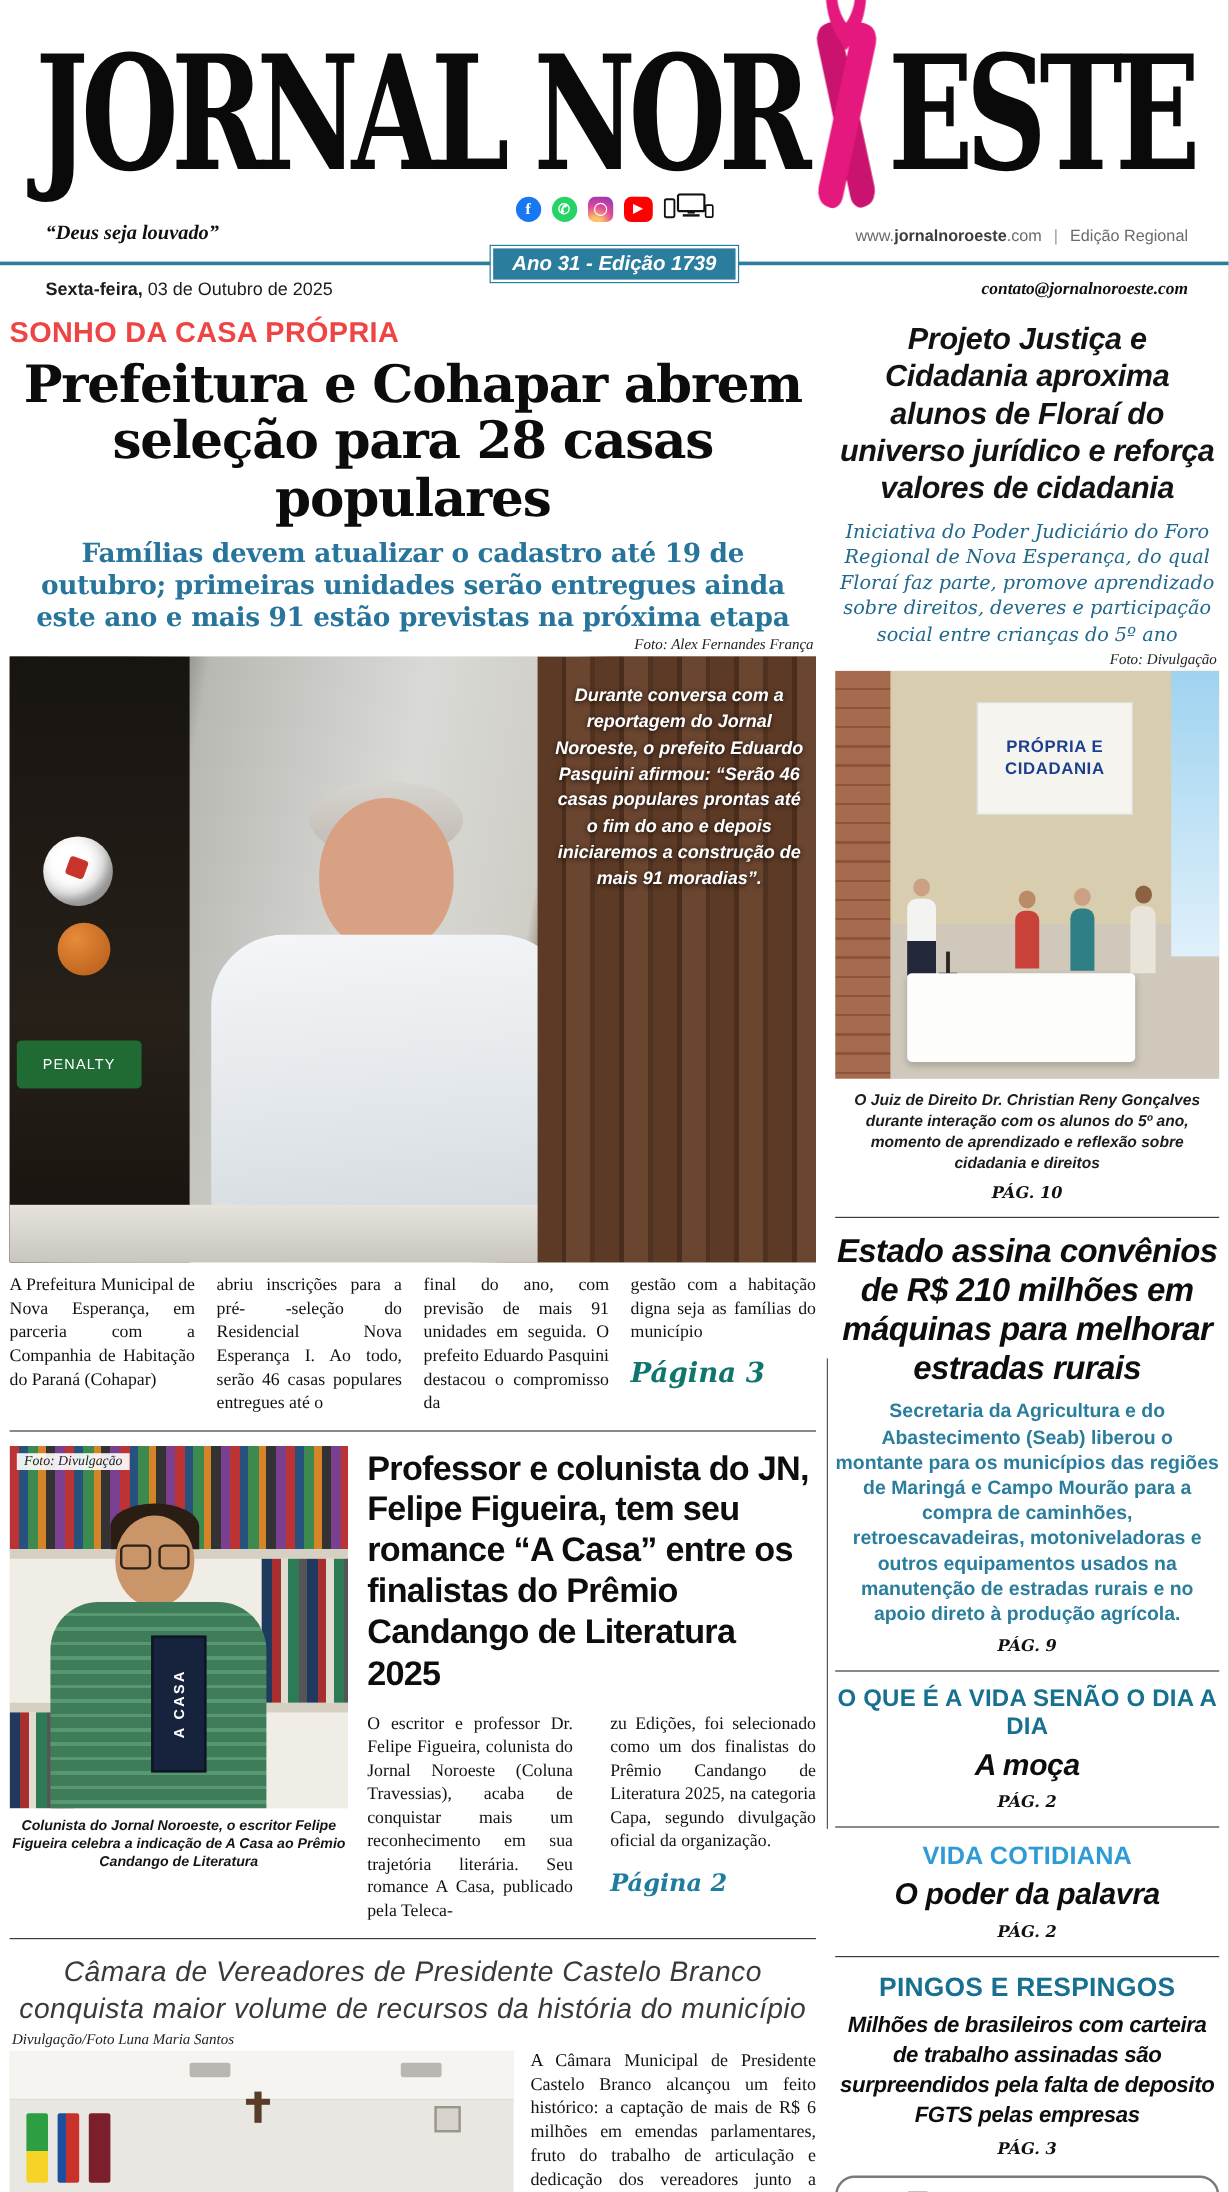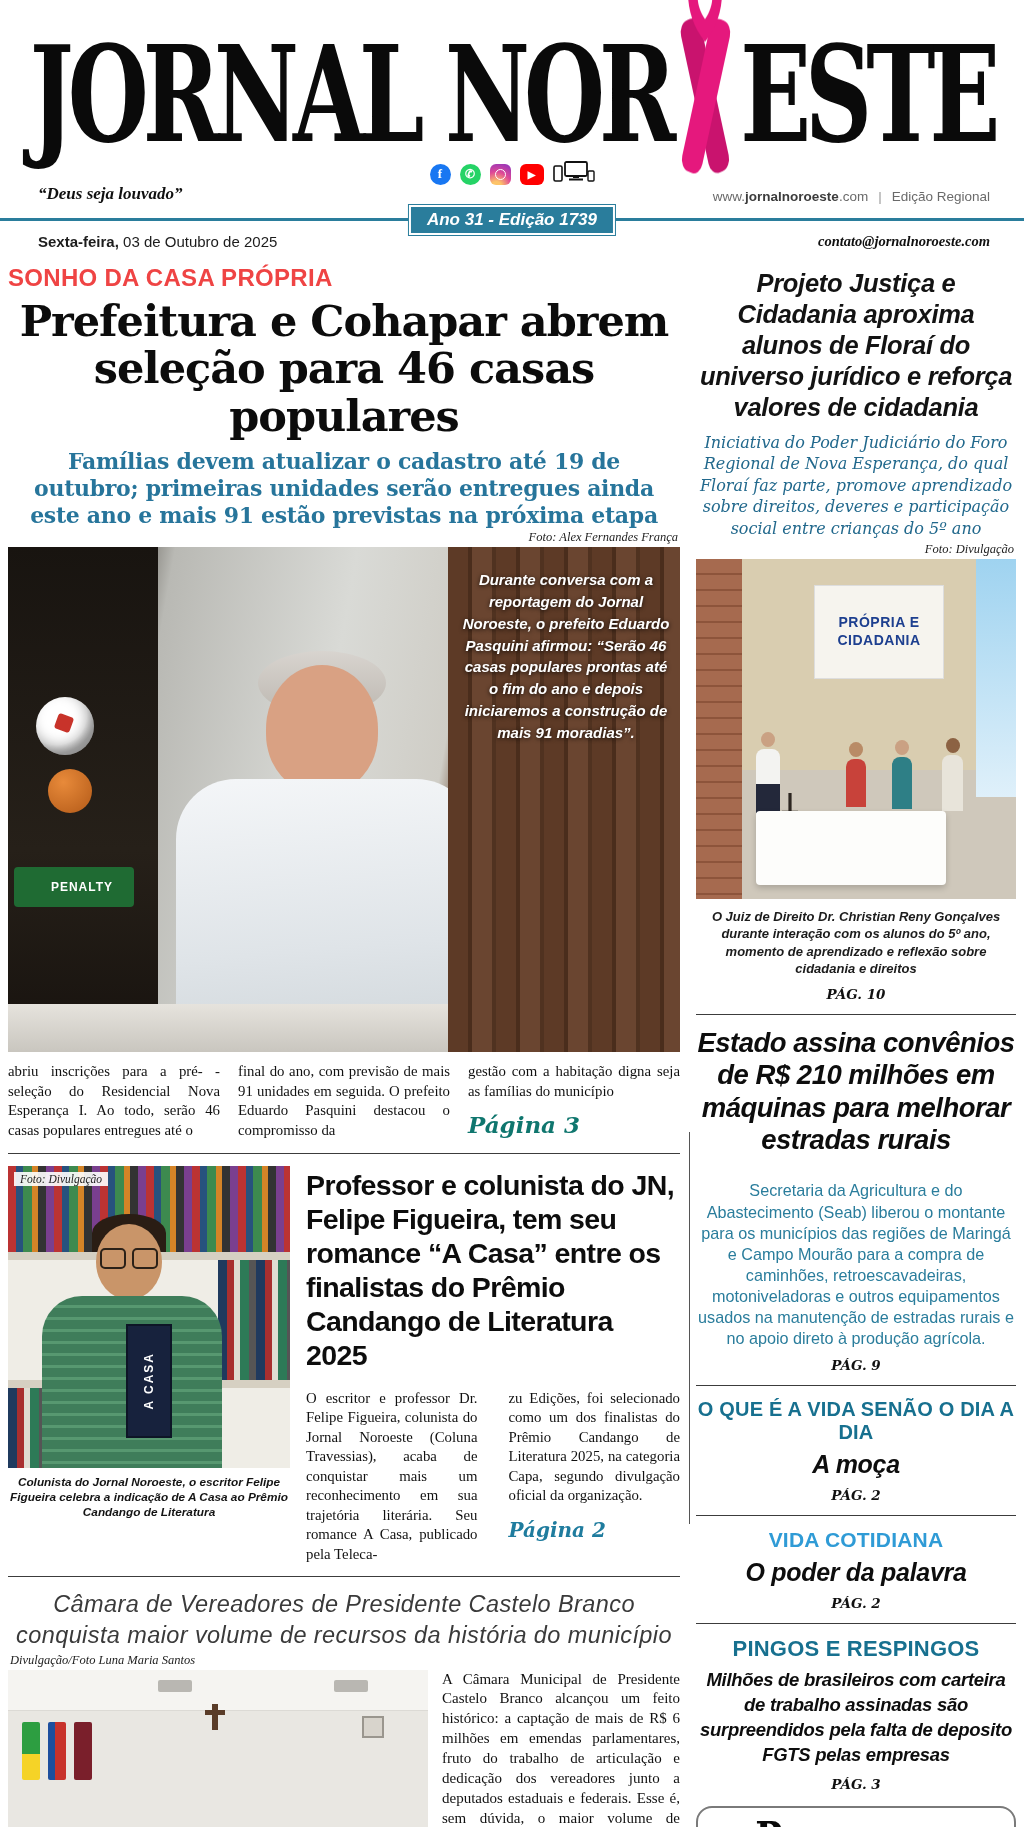--- a/index.html
+++ b/index.html
@@ -53,21 +53,21 @@
   .lead-quote{position:absolute;right:10px;top:22px;width:208px;color:#fff;font-weight:bold;font-style:italic;
      font-size:15px;line-height:1.45;text-align:center;text-shadow:0 1px 4px rgba(0,0,0,.8);}
   .shelf{position:absolute;left:0;top:0;width:150px;height:100%;
      background:linear-gradient(#181410,#262019 60%,#17120e);}
   .ball1{position:absolute;left:28px;top:150px;width:58px;height:58px;border-radius:50%;
      background:radial-gradient(circle at 35% 30%,#fff 55%,#d8d8d8 70%);box-shadow:inset -6px -8px 14px rgba(0,0,0,.35);}
   .ball1 i{position:absolute;left:20px;top:18px;width:16px;height:16px;background:#c8332a;border-radius:3px;transform:rotate(20deg);}
   .ball2{position:absolute;left:40px;top:222px;width:44px;height:44px;border-radius:50%;
      background:radial-gradient(circle at 35% 30%,#e88a3a,#b35a18);}
   .penalty{position:absolute;left:6px;top:320px;width:104px;height:40px;background:#1f6b33;border-radius:4px;
-     display:flex;align-items:center;justify-content:center;color:#fff;font-weight:bold;font-size:12px;letter-spacing:1px;padding-left:16px;}
+     display:flex;align-items:center;justify-content:center;color:#fff;font-weight:normal;font-size:12px;letter-spacing:1px;}
   .mayor-head{position:absolute;left:258px;top:118px;width:112px;height:128px;border-radius:50% 50% 46% 46%;
      background:#d9a183;}
   .mayor-hair{position:absolute;left:250px;top:104px;width:128px;height:64px;border-radius:50%;
      background:linear-gradient(#d8d4cf,#bdb8b1);}
   .mayor-body{position:absolute;left:168px;top:232px;width:300px;height:235px;border-radius:60px 60px 0 0;
      background:linear-gradient(175deg,#f4f6f8,#dfe4e8 70%,#d4dade);}
   .desk{position:absolute;left:0;bottom:0;width:100%;height:48px;background:linear-gradient(#e6e3dd,#c9c6bf);}
   .body4{display:flex;gap:18px;margin-top:10px;}
   .body4 p, .body2 p{margin:0;font-family:"Liberation Serif",serif;font-size:14.8px;line-height:1.32;
       text-align:justify;text-indent:0;}
@@ -132,21 +132,21 @@
       box-shadow:0 3px 6px rgba(0,0,0,.18);}
   .scales{position:absolute;left:86px;bottom:80px;width:16px;height:26px;background:#2c2620;clip-path:polygon(40% 0,60% 0,60% 70%,100% 70%,100% 100%,0 100%,0 70%,40% 70%);}
   .fig{position:absolute;bottom:86px;}
   .fig .h{width:14px;height:15px;border-radius:50%;margin:0 auto;}
   .fig .b{width:24px;height:64px;border-radius:8px 8px 0 0;margin-top:2px;}
   .caption-r{font-weight:bold;font-style:italic;font-size:13px;line-height:1.35;text-align:center;color:#1c1c1c;margin-top:9px;}
   .pgref-sm{font-family:"DejaVu Serif",serif;font-weight:bold;font-style:italic;font-size:13.5px;text-align:center;
       color:#111;margin-top:8px;}
   .headline-r2{font-weight:bold;font-style:italic;font-size:27.5px;line-height:1.18;text-align:center;
       color:#0d0d0d;letter-spacing:-.5px;margin-top:4px;}
-  .deck-teal{font-weight:normal;font-size:16.2px;line-height:1.3;text-align:center;color:#2a7d9c;margin-top:24px;}
+  .deck-teal{font-weight:bold;font-size:16.2px;line-height:1.3;text-align:center;color:#2a7d9c;margin-top:10px;}
   .sec-head{font-weight:bold;font-size:20px;text-align:center;letter-spacing:.2px;}
   .teal{color:#17708f;} .lblue{color:#2f9bd6;font-size:21px;}
   .sec-title{font-weight:bold;font-style:italic;font-size:25px;text-align:center;color:#0d0d0d;margin-top:6px;letter-spacing:-.3px;}
   .sec-title.small{font-size:18.5px;line-height:1.35;}
   
   .pub-box{border:2px solid #7a7a7a;border-radius:16px;margin-top:14px;padding:10px 8px 14px 8px;text-align:center;}
   .pub-title{font-family:"DejaVu Serif",serif;font-weight:bold;font-variant:small-caps;font-size:36px;
       letter-spacing:-1px;transform:scaleY(1.15);color:#0a0a0a;}
 </style>
 </head>
@@ -192,40 +192,43 @@
     <div class="hdr-row2">
       <span class="dateline"><b>Sexta-feira,</b><span> 03 de Outubro de 2025</span></span>
       <span class="email">contato@jornalnoroeste.com</span>
     </div>
   </div>
 
   <div class="content">
 
     <div class="col-left">
       <div class="kicker">SONHO DA CASA PRÓPRIA</div>
-      <div class="headline1">Prefeitura e Cohapar abrem seleção para 46 casas populares</div>
+      <div class="headline1">Prefeitura e Cohapar abrem seleção para 28 casas populares</div>
       <div class="deck1">Famílias devem atualizar o cadastro até 19 de outubro; primeiras unidades serão entregues ainda este ano e mais 91 estão previstas na próxima etapa</div>
       <div class="credit">Foto: Alex Fernandes França</div>
 
       <div class="photo lead-photo">
         <div class="shelf"></div>
         <div class="ball1">
             <i></i>
           </div>
         <div class="ball2"></div>
         <div class="penalty">PENALTY</div>
         <div class="mayor-hair"></div>
         <div class="mayor-head"></div>
         <div class="mayor-body"></div>
         <div class="desk"></div>
         <div class="lead-wood"></div>
         <div class="lead-quote">Durante conversa com a reportagem do Jornal Noroeste, o prefeito Eduardo Pasquini afirmou: “Serão 46 casas populares prontas até o fim do ano e depois iniciaremos a construção de mais 91 moradias”.</div>
       </div>
 
       <div class="body4">
+        <div class="c">
+            <p>A Prefeitura Municipal de Nova Esperança, em parceria com a Companhia de Habitação do Paraná (Cohapar)</p>
+          </div>
         <div class="c">
             <p>abriu inscrições para a pré- -seleção do Residencial Nova Esperança I. Ao todo, serão 46 casas populares entregues até o</p>
           </div>
         <div class="c">
             <p>final do ano, com previsão de mais 91 unidades em seguida. O prefeito Eduardo Pasquini destacou o compromisso da</p>
           </div>
         <div class="c">
             <p>gestão com a habitação digna seja as famílias do município</p>
           <div class="pgref-big">Página 3</div>
         </div>

